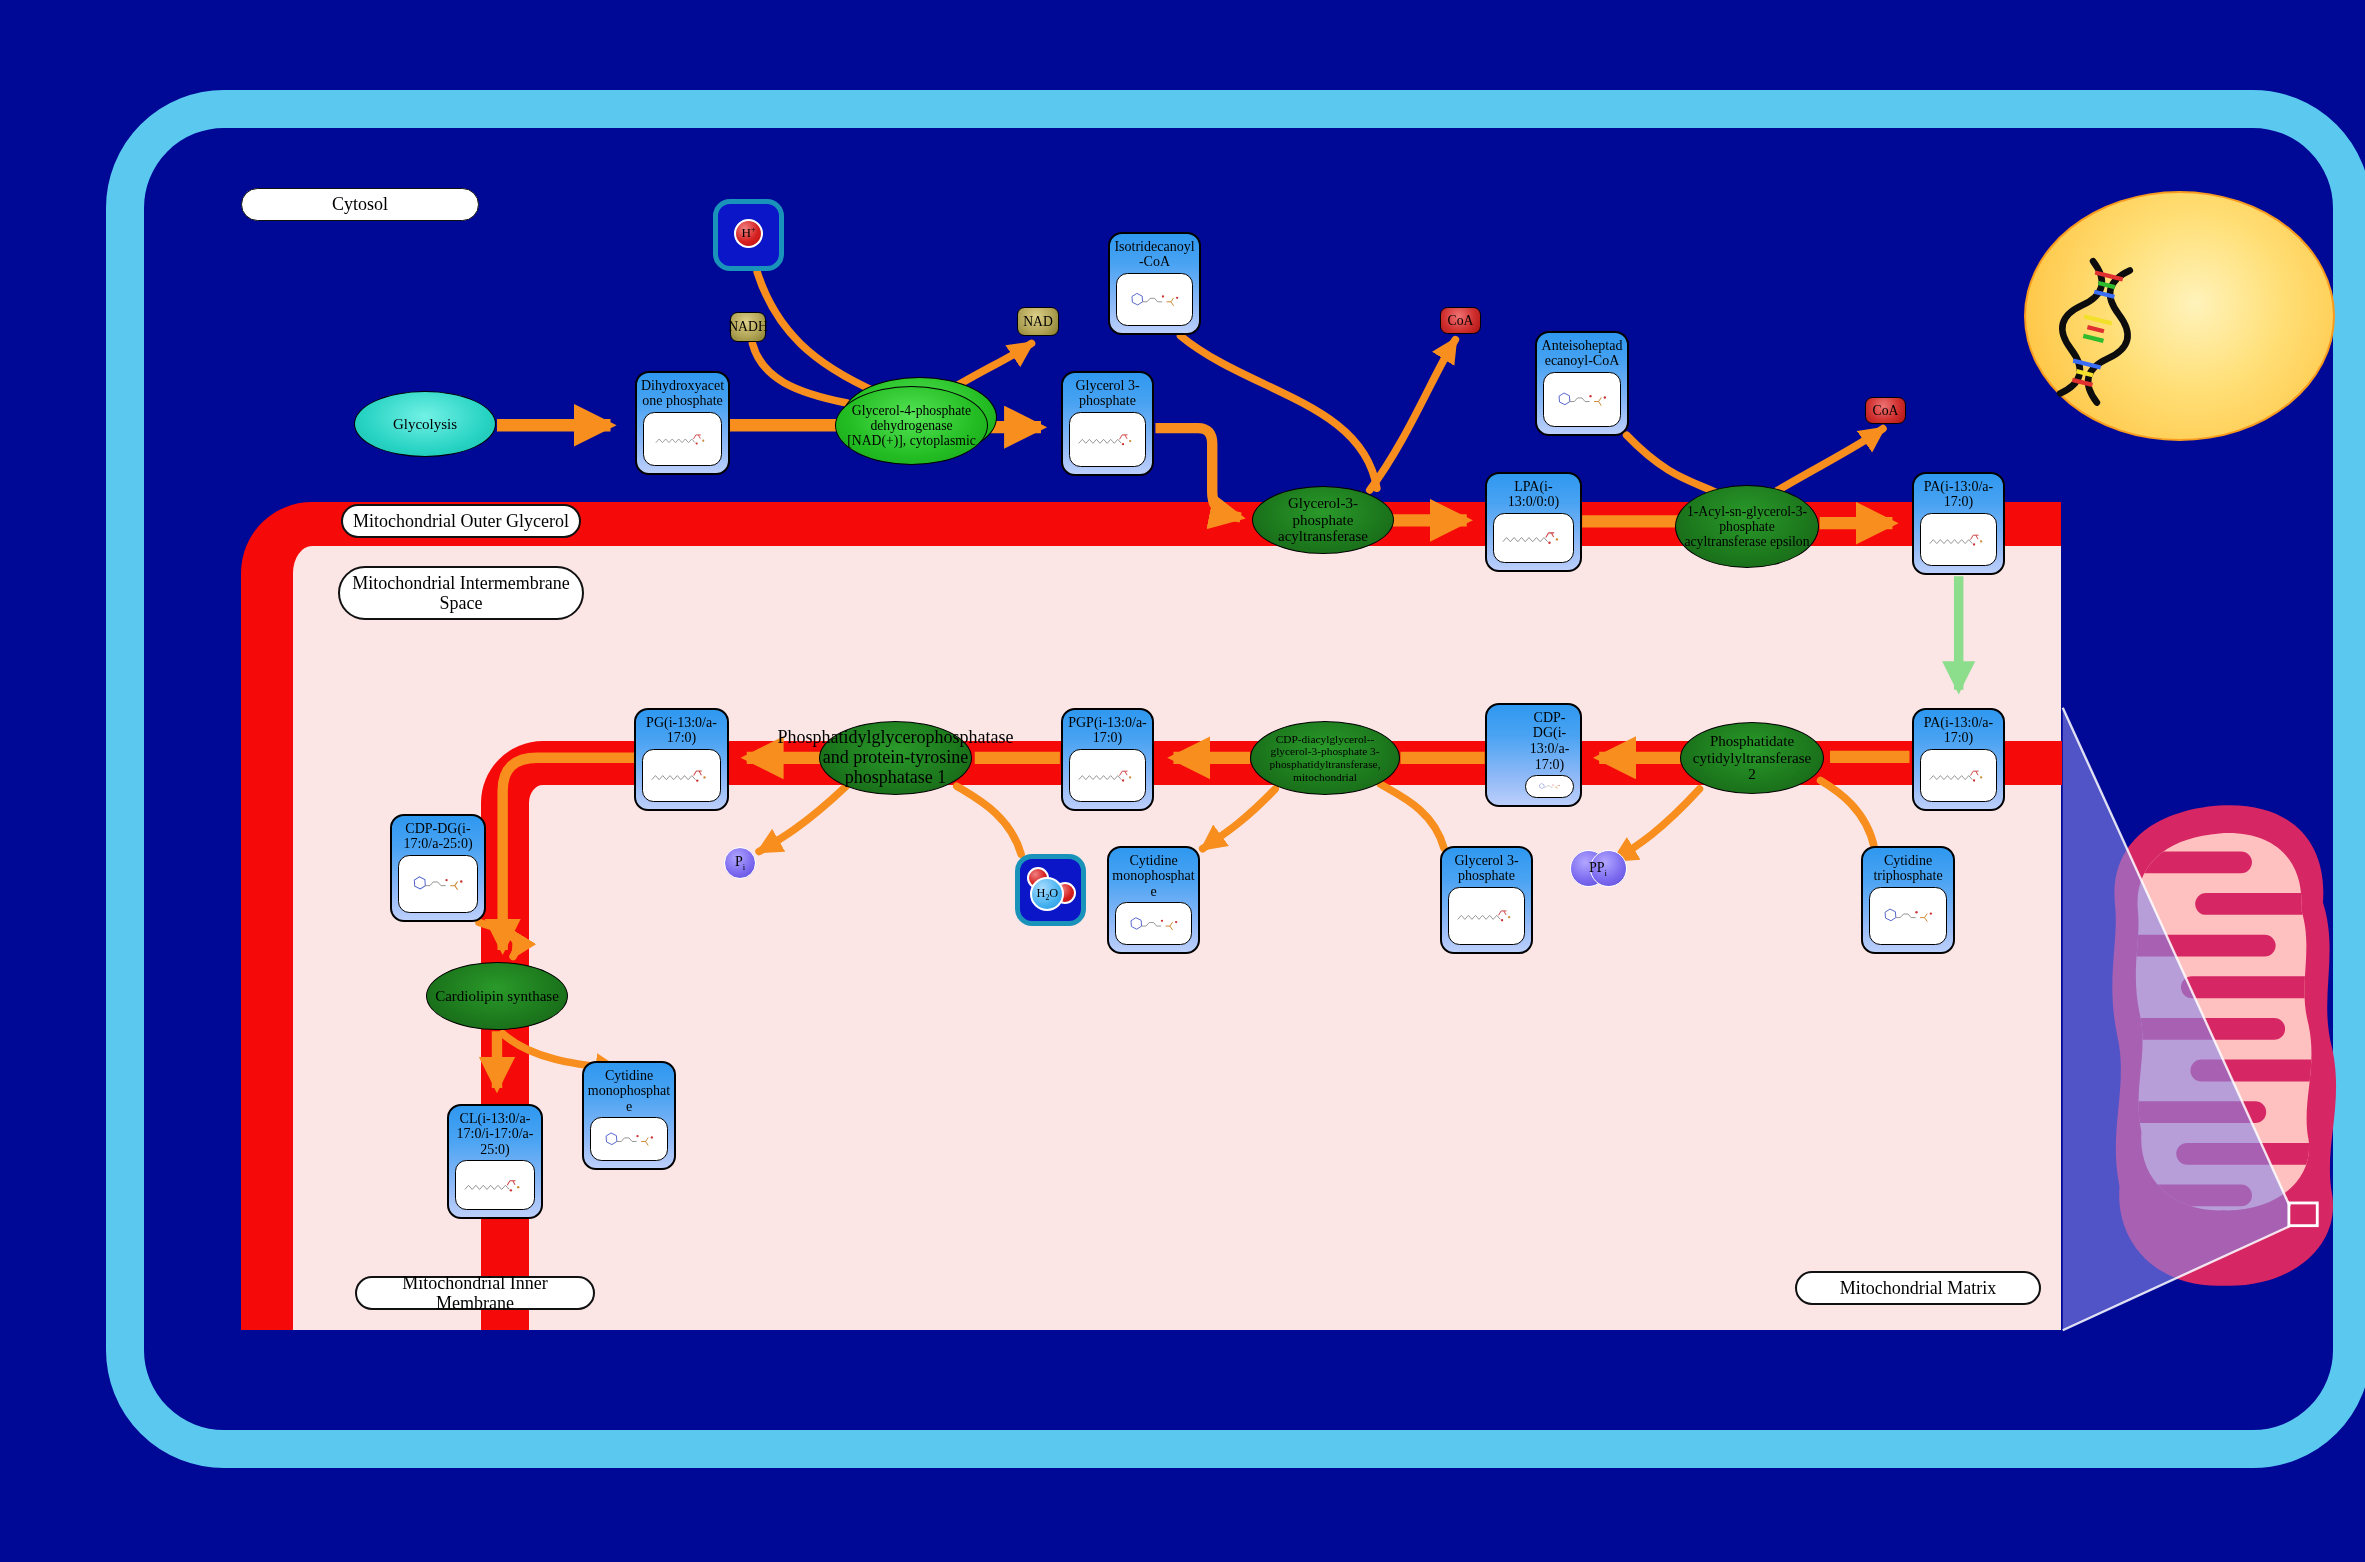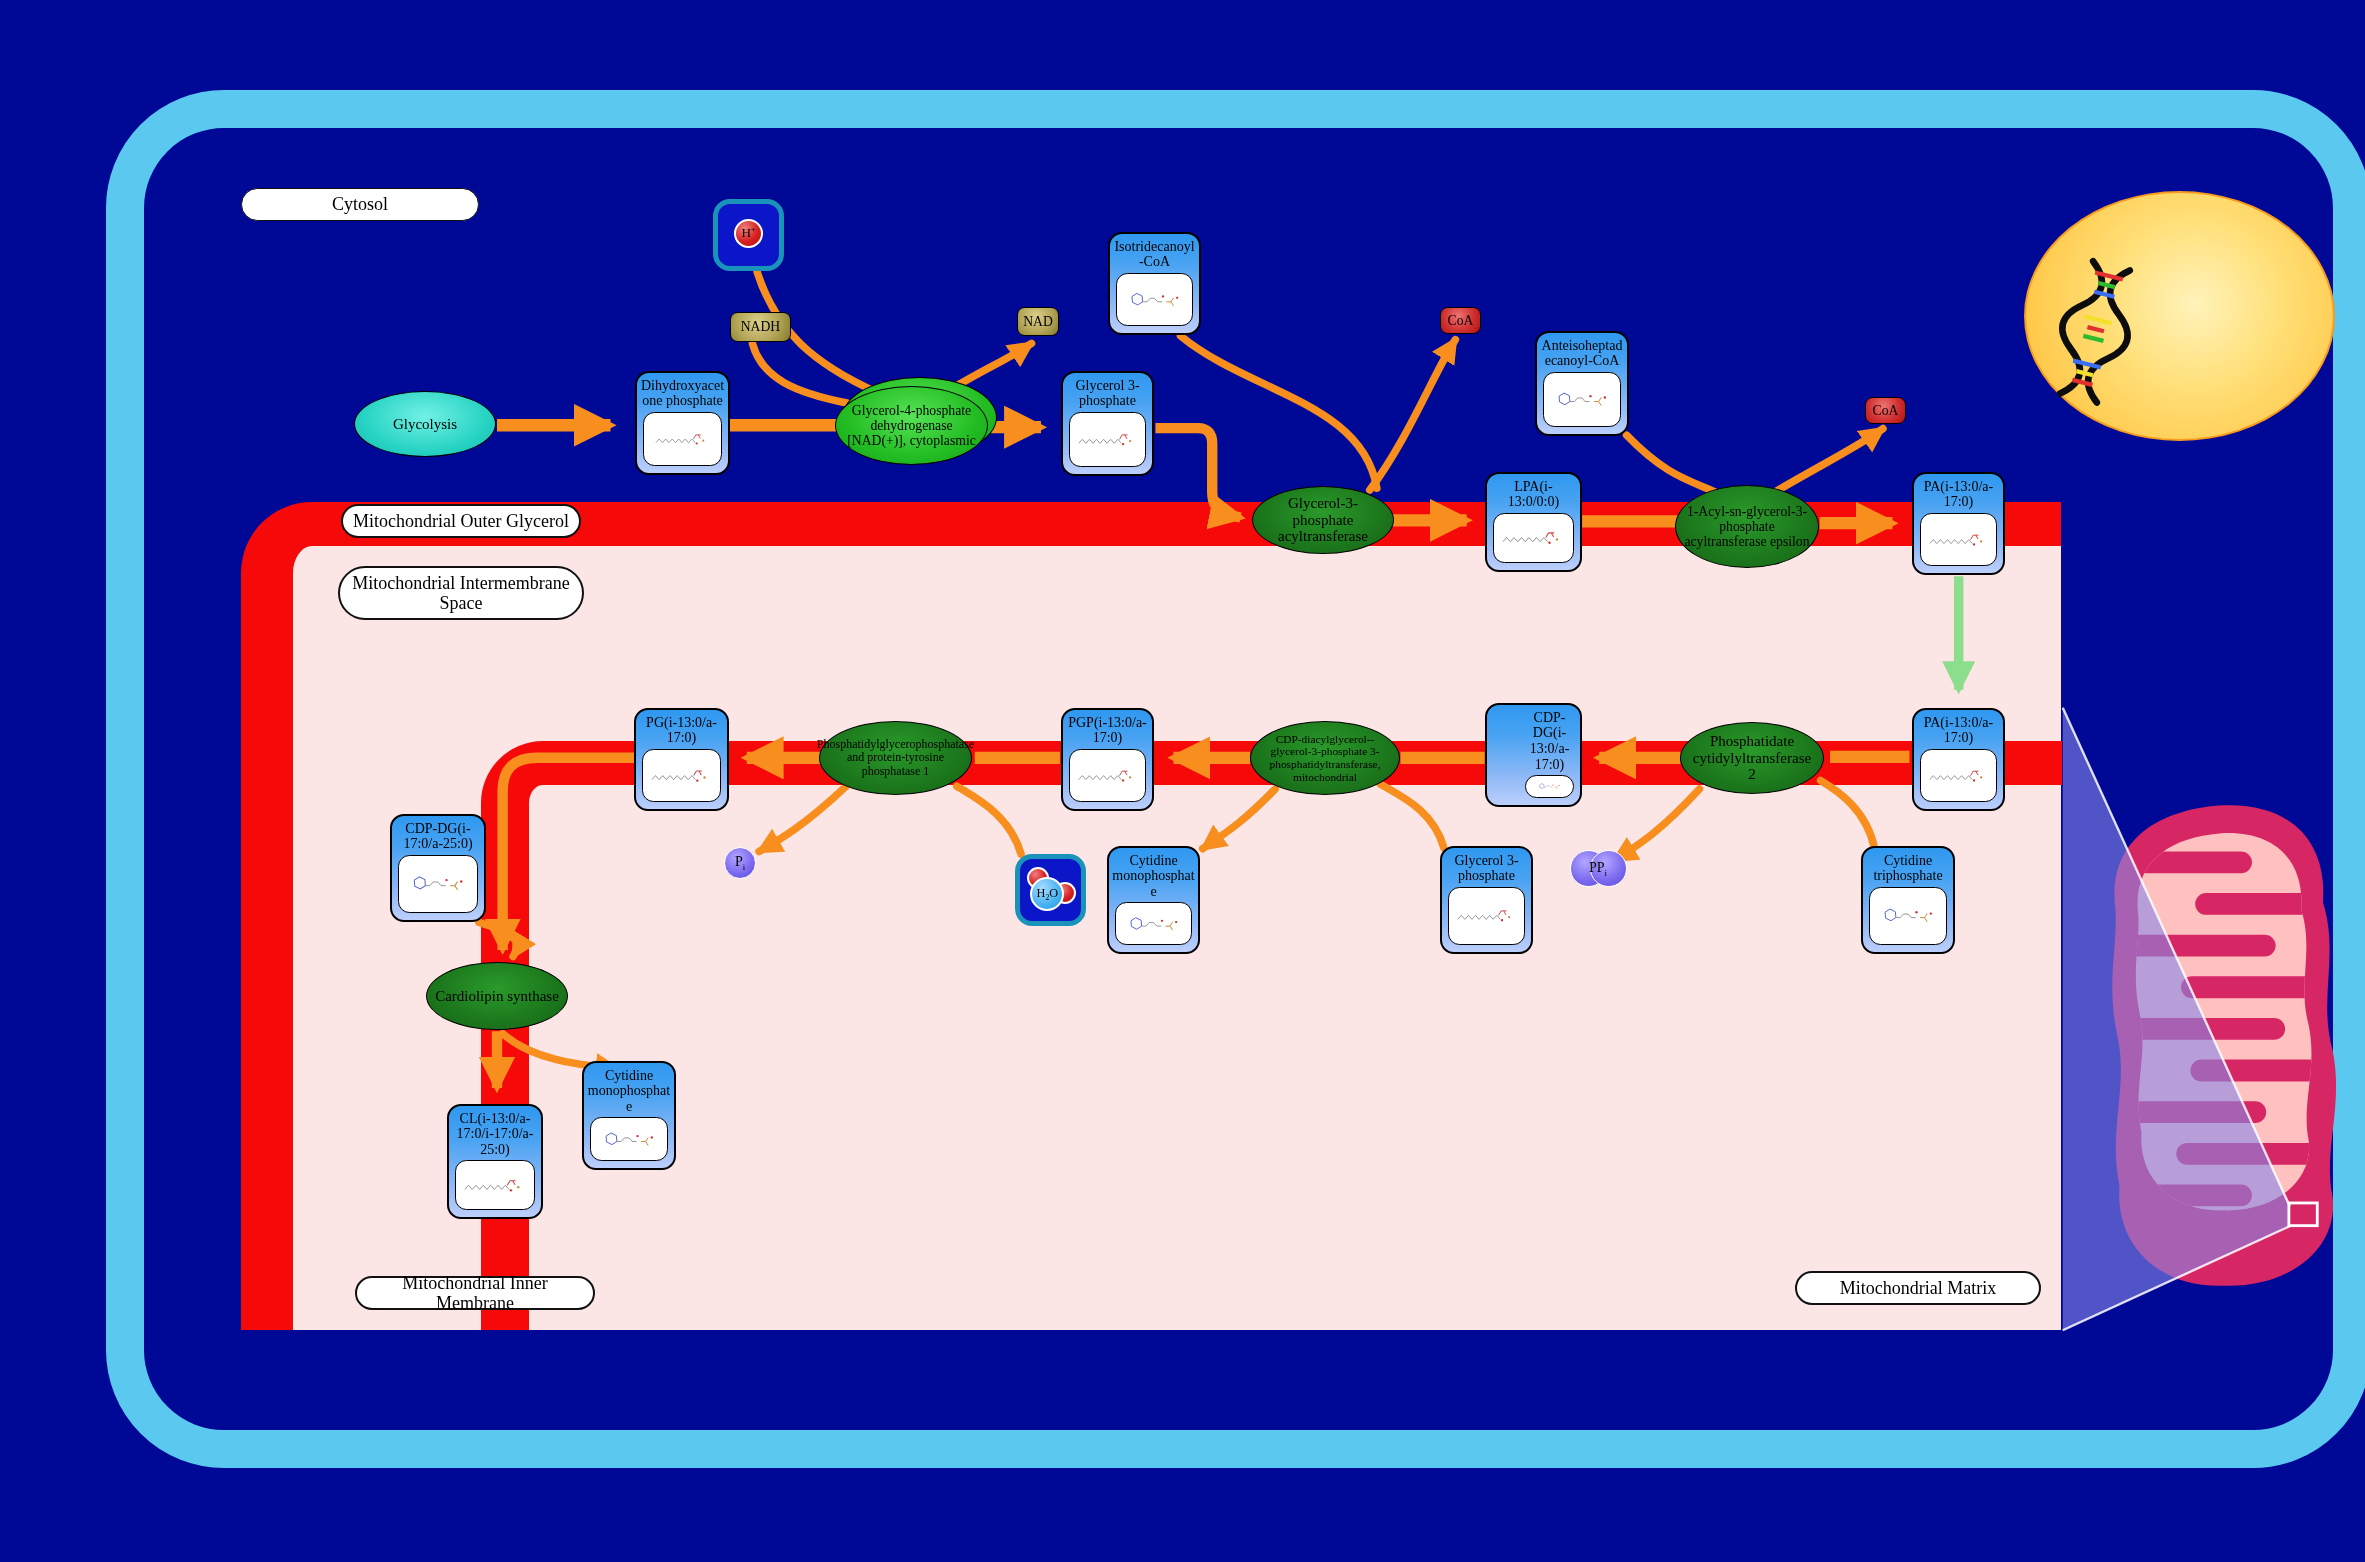--- a/index.html
+++ b/index.html
@@ -220,21 +220,21 @@
     </div>
   <div class="abs enz dark" style="left:1675px;top:485px;width:144px;height:83px;font-size:13.7px;">
       <span>1-Acyl-sn-glycerol-3-phosphate acyltransferase epsilon</span>
     </div>
   <div class="abs enz dark" style="left:1680px;top:722px;width:144px;height:72px;">
       <span>Phosphatidate cytidylyltransferase 2</span>
     </div>
   <div class="abs enz dark" style="left:1250px;top:721px;width:150px;height:74px;font-size:11.4px;">
       <span>CDP-diacylglycerol--glycerol-3-phosphate 3-phosphatidyltransferase, mitochondrial</span>
     </div>
-  <div class="abs enz dark" style="left:819px;top:721px;width:153px;height:74px;font-size:12px;">
+  <div class="abs enz dark" style="left:819px;top:721px;width:153px;height:74px;font-size:18px;">
       <span>Phosphatidylglycerophosphatase and protein-tyrosine phosphatase 1</span>
     </div>
   <div class="abs enz dark" style="left:426px;top:962px;width:142px;height:68px;">
       <span>Cardiolipin synthase</span>
     </div>
 
   <div class="abs mbox" style="left:635px;top:371px;width:95px;height:104px;">
     <div class="title">Dihydroxyacetone phosphate</div>
     <div class="paper">
         <svg class="mol" viewBox="0 0 129.547 49.8438" width="61" height="23.6">
@@ -356,21 +356,21 @@
   </div>
   <div class="abs mbox" style="left:582px;top:1061px;width:94px;height:109px;">
     <div class="title">Cytidine monophosphate</div>
     <div class="paper">
         <svg class="mol" viewBox="0 0 127.906 56.8438" width="61" height="27">
           <use href="#mol-nt"></use>
         </svg>
       </div>
   </div>
 
-  <div class="abs cfac khaki" style="left:730px;top:312px;width:61px;height:30px;">
+  <div class="abs cfac khaki" style="left:730px;top:312px;width:36px;height:30px;">
     <span>NADH</span>
     </div>
   <div class="abs cfac khaki" style="left:1017px;top:307px;width:42px;height:29px;">
     <span>NAD</span>
     </div>
   <div class="abs cfac redp" style="left:1440px;top:307px;width:41px;height:27.4px;">
     <span>CoA</span>
     </div>
   <div class="abs cfac redp" style="left:1865px;top:397px;width:41px;height:27.4px;">
     <span>CoA</span>

